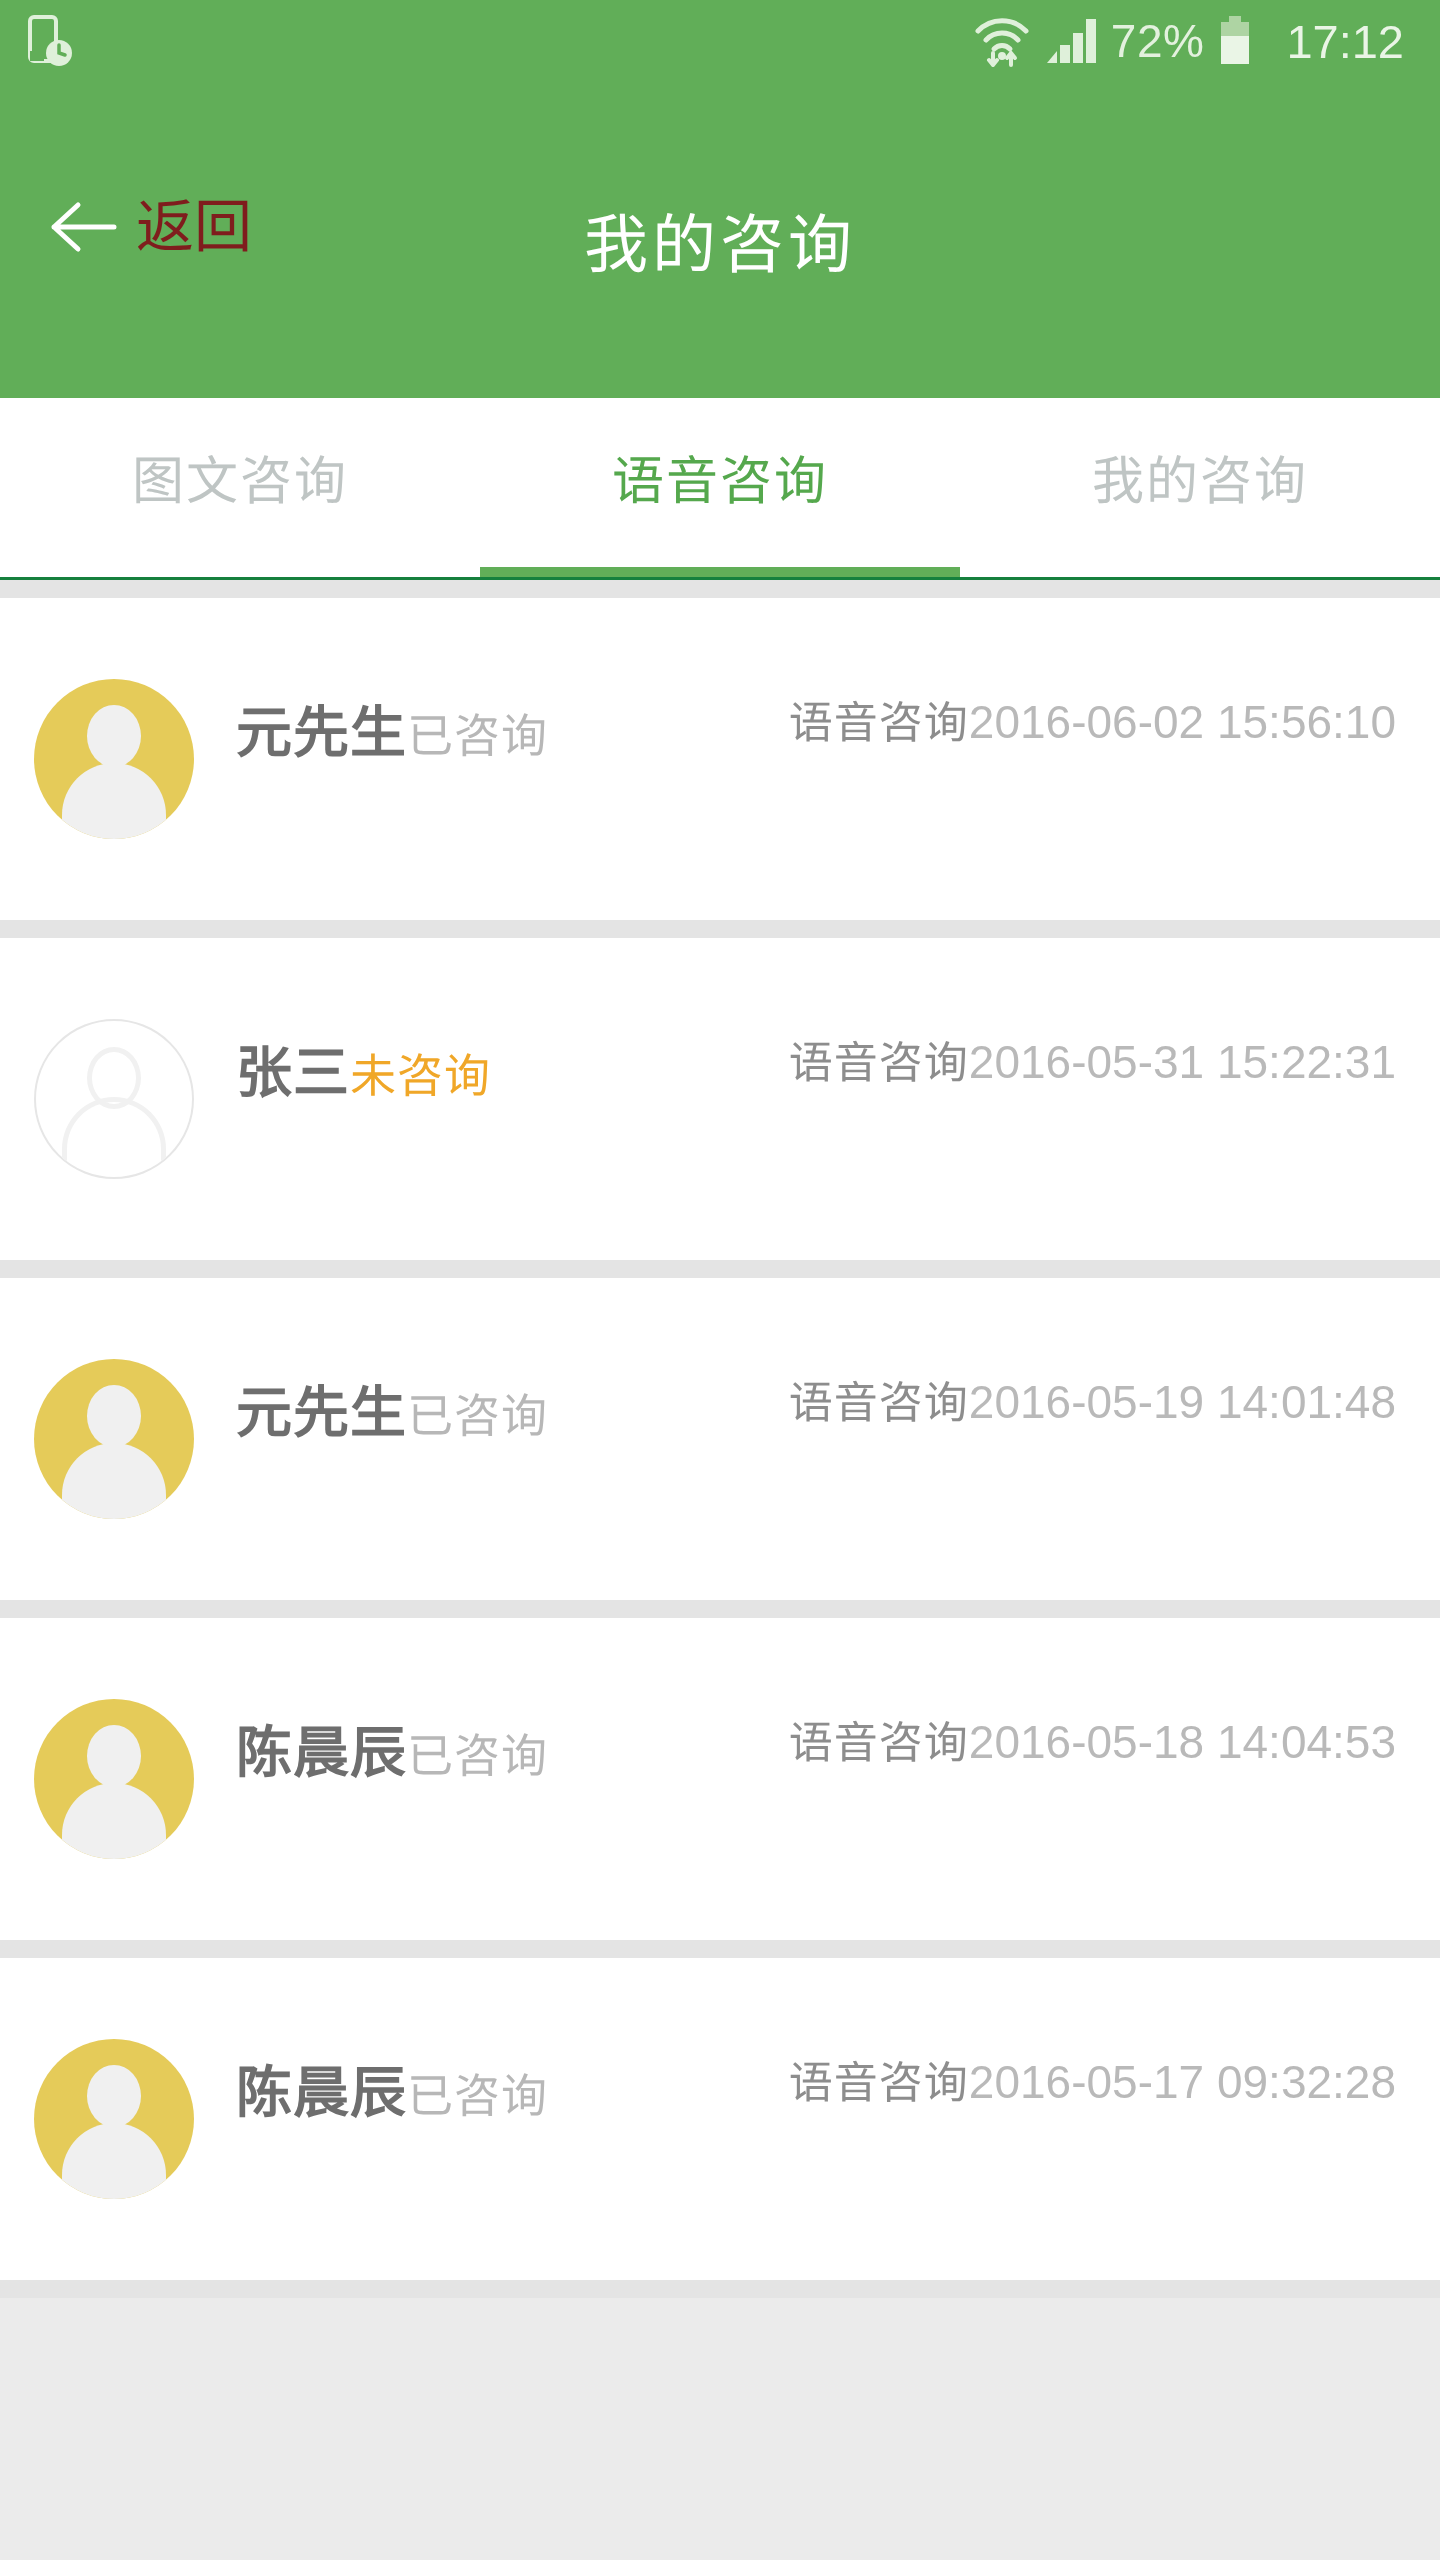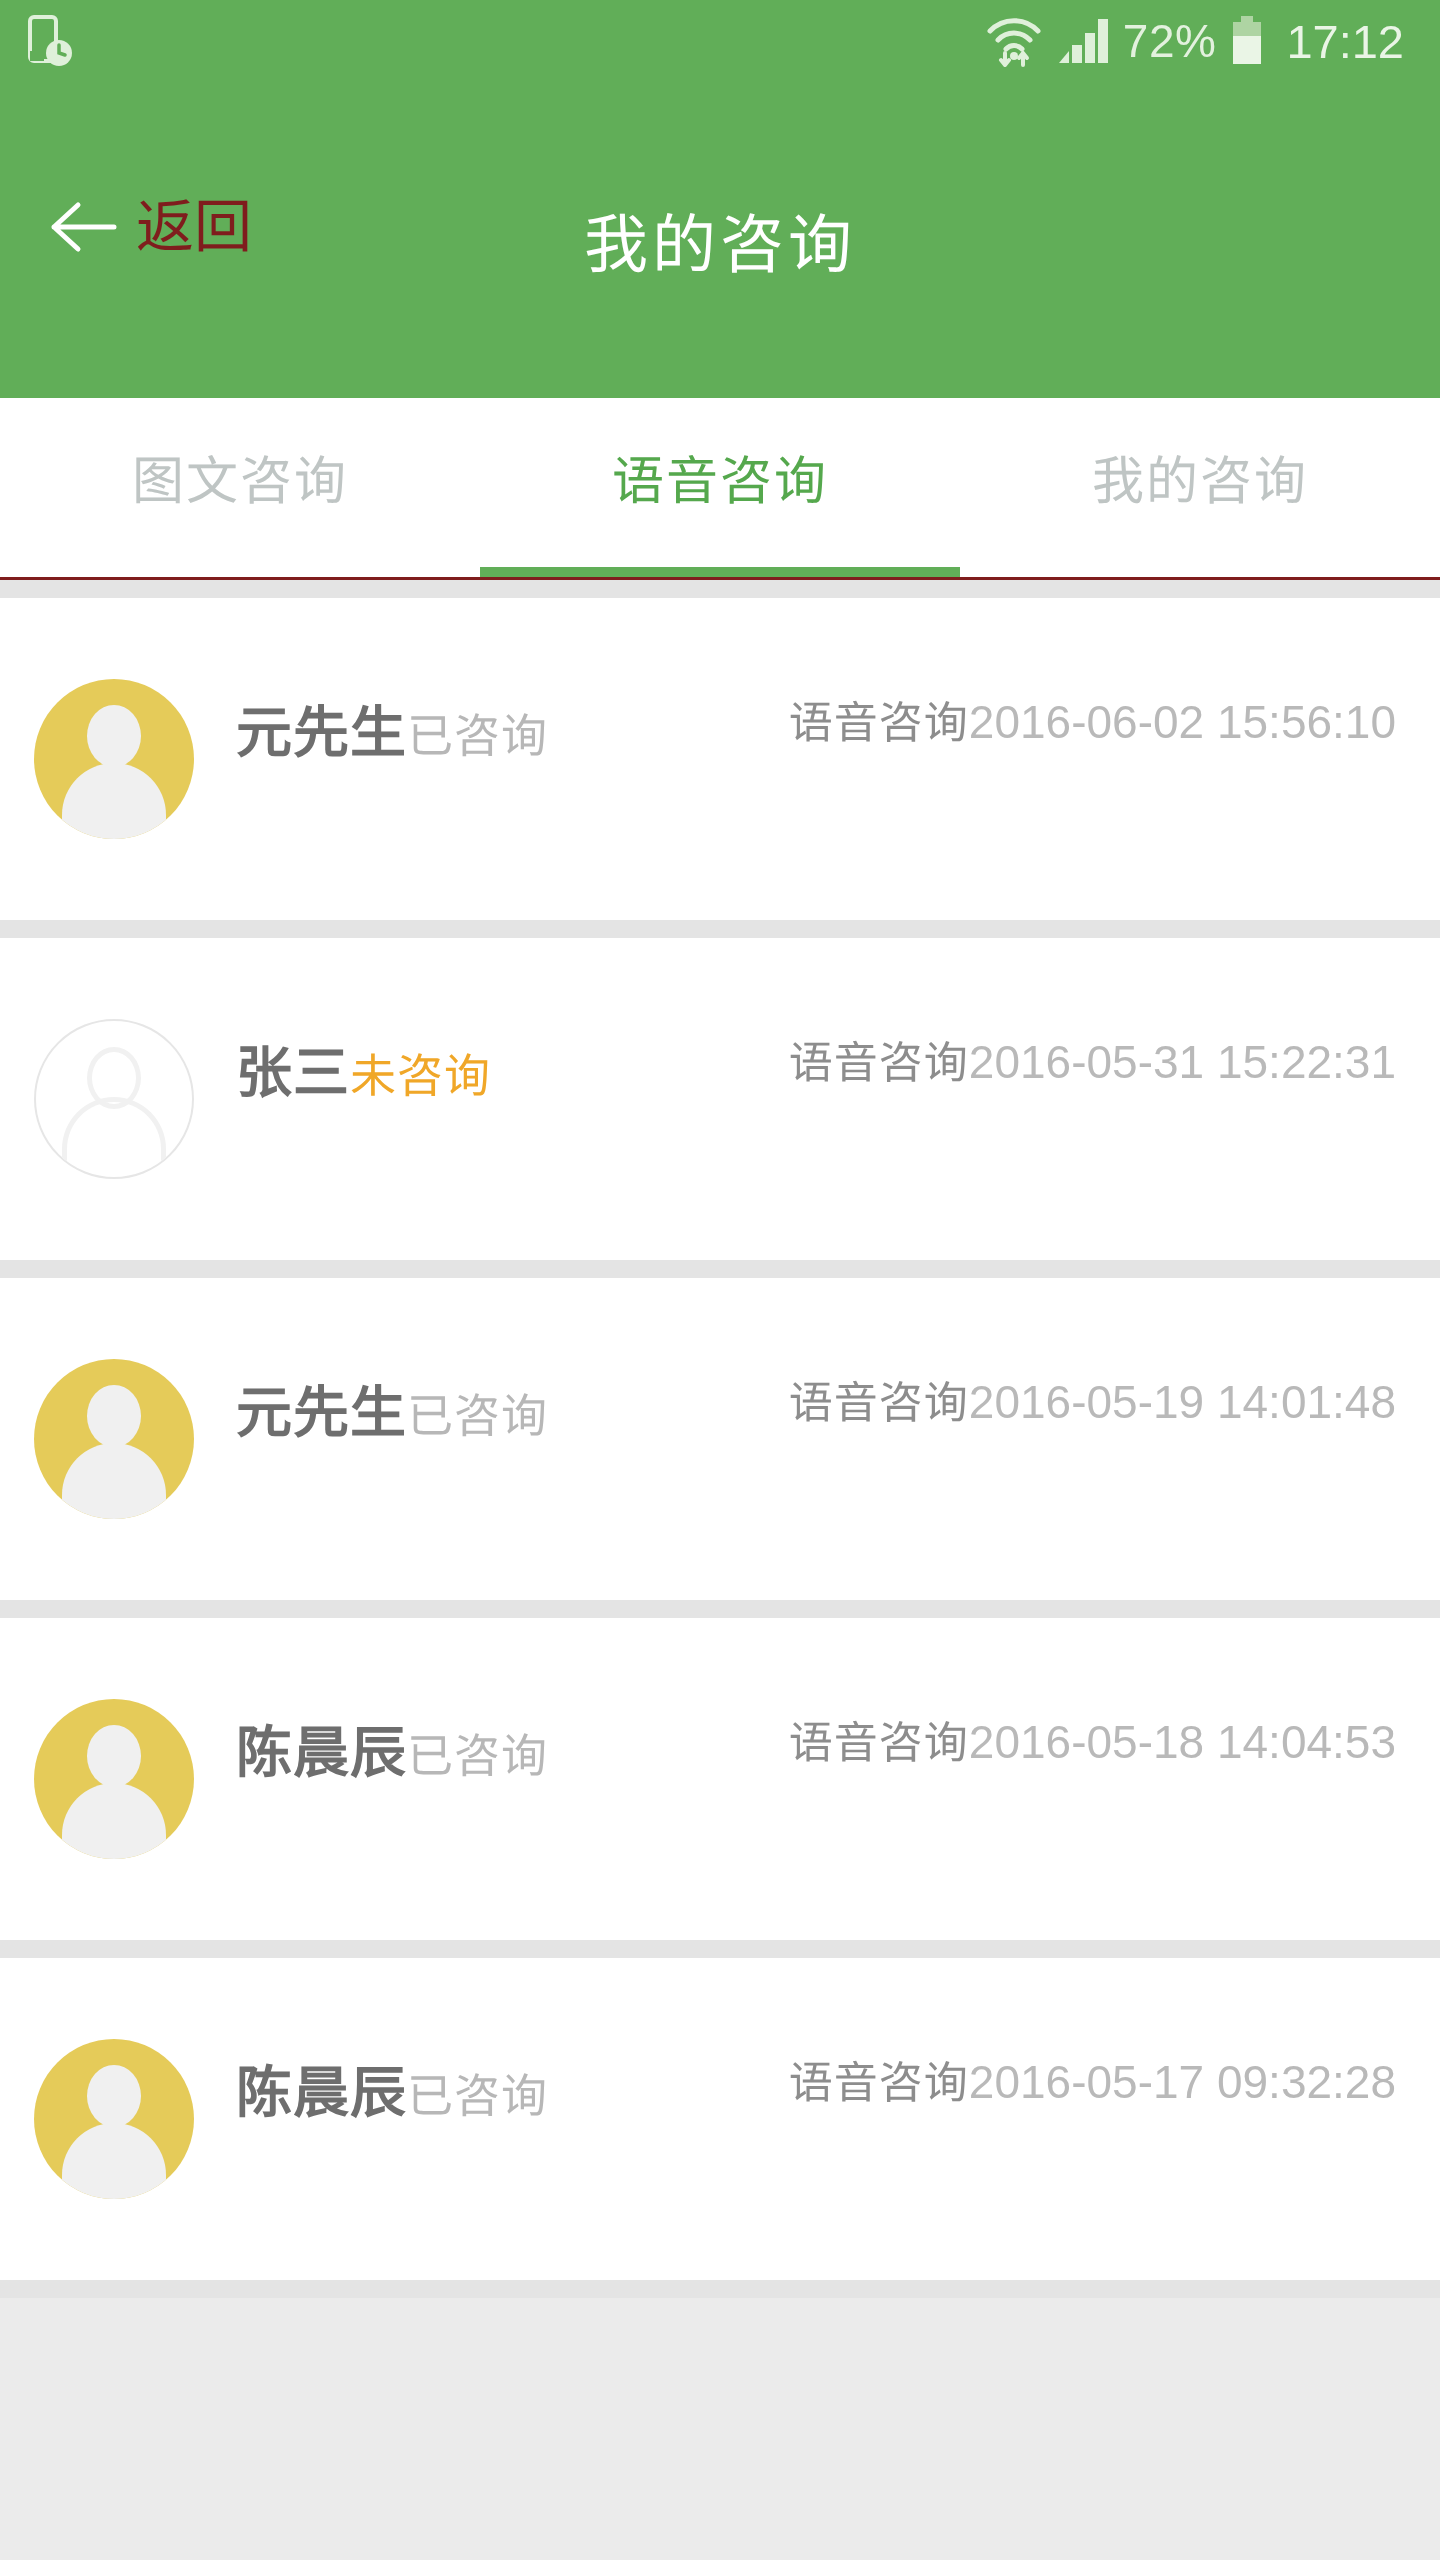--- a/index.html
+++ b/index.html
@@ -20,21 +20,21 @@
     padding:0 36px 0 28px;
     color:#dff0da;
   }
   .sb-left{ display:flex; align-items:center; }
   .sb-spacer{ flex:1; }
   .sb-right{ display:flex; align-items:center; gap:14px; }
   .sb-text{
     font-size:46px; color:#e3f1de; letter-spacing:0.5px;
     font-family:"Liberation Sans","DejaVu Sans",sans-serif;
   }
-  .sb-clock{ font-size:47px; color:#eaf5e6; margin-left:8px; }
+  .sb-clock{ font-size:47px; color:#eaf5e6; margin-left:20px; }
   .icon-svg{ display:block; }
 
   
   .appbar{
     height:316px; background:#61ae58;
     position:relative;
   }
   .back-btn{
     position:absolute; left:48px; top:116px;
     display:flex; align-items:center; gap:16px;
@@ -49,21 +49,21 @@
     position:absolute; left:0; right:0; top:111px;
     text-align:center;
     font-size:64px; color:#ffffff; letter-spacing:4px;
     font-family:"Liberation Sans","DejaVu Sans",sans-serif;
   }
 
   
   .tabbar{
     height:182px; background:#ffffff;
     display:flex; position:relative;
-    border-bottom:3px solid #7f1d1d;
+    border-bottom:3px solid #15803d;
   }
   .tab{
     flex:1; display:flex; align-items:center; justify-content:center;
     font-size:52px; color:#bfc5c4; cursor:pointer;
     letter-spacing:2px; position:relative;
     padding-bottom:22px;
   }
   .tab.active{ color:#55a84d; }
   .tab.active .tab-underline{
     position:absolute; bottom:0px; left:50%; transform:translateX(-50%);

